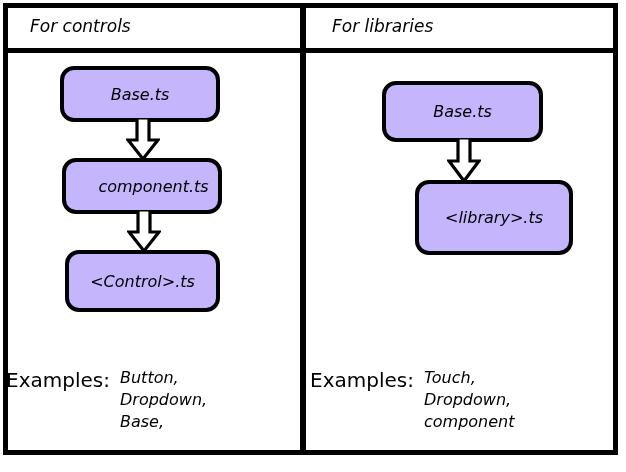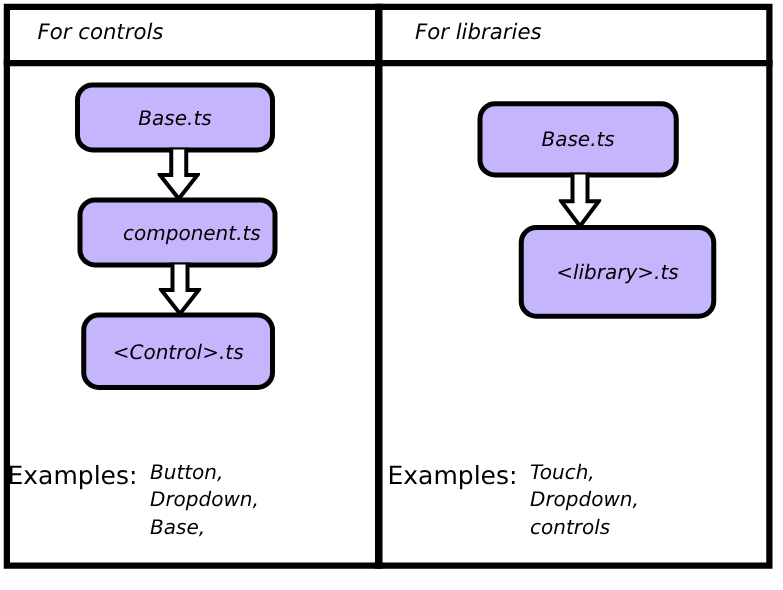--- a/index.html
+++ b/index.html
@@ -166,16 +166,16 @@
     <div>Button,</div>
     <div>Dropdown,</div>
     <div>Base,</div>
   </div>
 
   <div class="examples-label" id="examples-label-right">Examples:</div>
 
   <div class="examples-list" id="examples-list-right">
     <div>Touch,</div>
     <div>Dropdown,</div>
-    <div>controls</div>
+    <div>component</div>
   </div>
 
 </div>
 
 </body></html>

